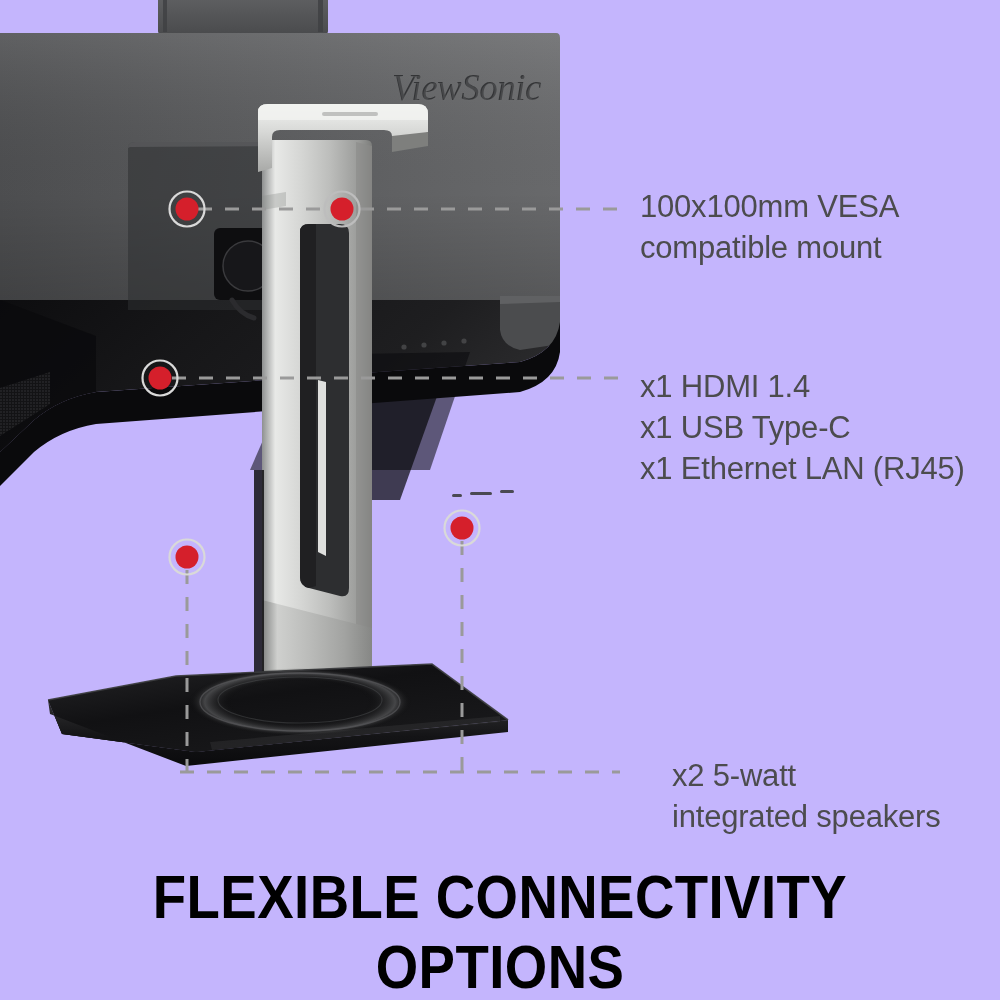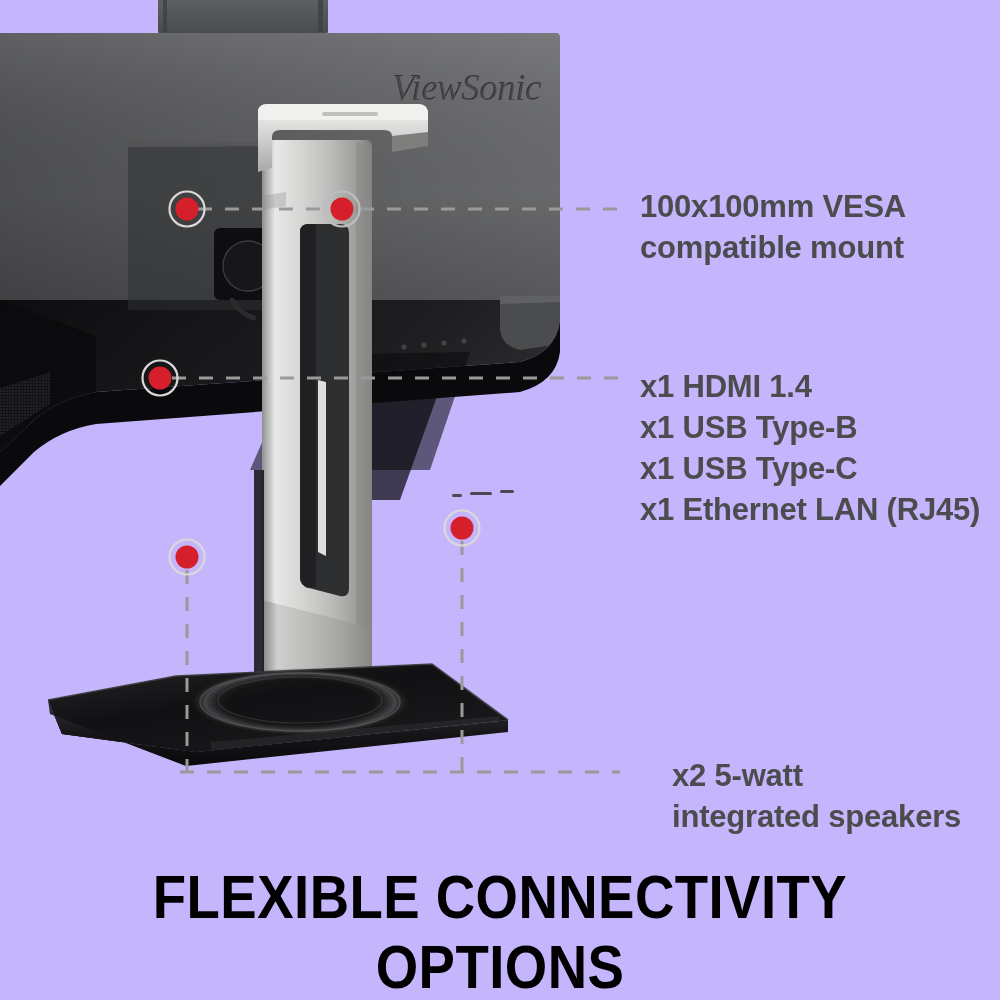--- a/index.html
+++ b/index.html
@@ -42,21 +42,21 @@
     width: 1000px;
     height: 845px;
     pointer-events: none;
   }
 
   
   .callout-text {
     position: absolute;
     color: #4c4c4e;
     font-family: "Liberation Sans", sans-serif;
-    font-weight: 700;
+    font-weight: 400;
     letter-spacing: -0.2px;
     white-space: nowrap;
   }
   .callout-line {
     display: block;
     font-size: 31px;
     line-height: 41px;
   }
 
   #callout-vesa {
@@ -297,21 +297,20 @@
     </g>
   </svg>
 
   <div class="callout-text" id="callout-vesa">
     <span class="callout-line">100x100mm VESA</span>
     <span class="callout-line">compatible mount</span>
   </div>
 
   <div class="callout-text" id="callout-ports">
     <span class="callout-line">x1 HDMI 1.4</span>
-    <span class="callout-line">x1 USB Type-B</span>
     <span class="callout-line">x1 USB Type-C</span>
     <span class="callout-line">x1 Ethernet LAN (RJ45)</span>
   </div>
 
   <div class="callout-text" id="callout-speakers">
     <span class="callout-line">x2 5-watt</span>
     <span class="callout-line">integrated speakers</span>
   </div>
 
   <div id="headline">FLEXIBLE CONNECTIVITY OPTIONS</div>

